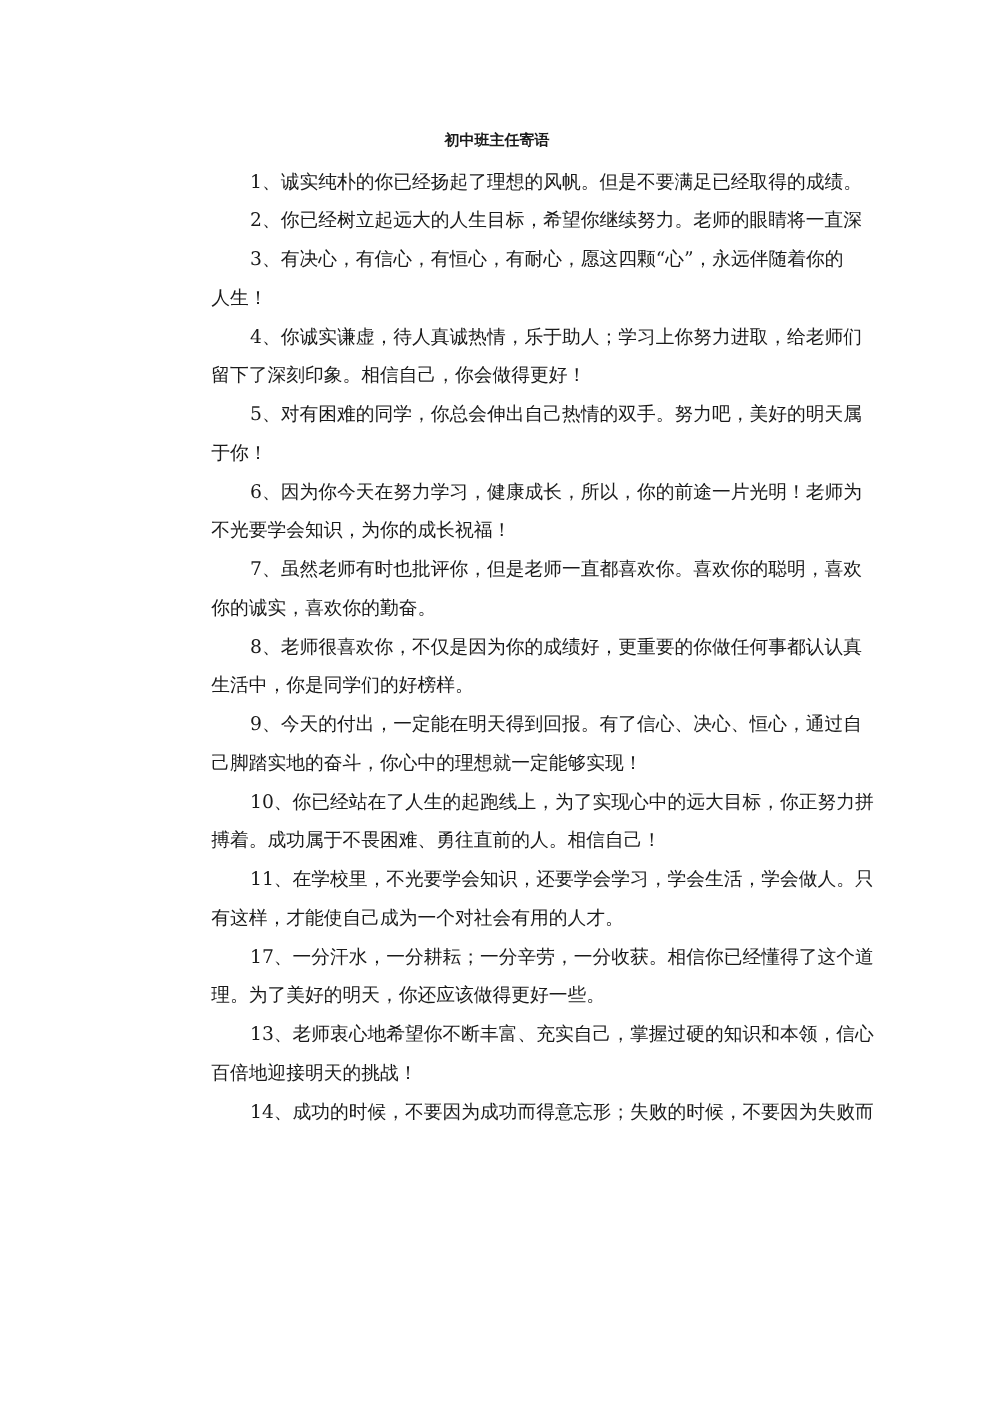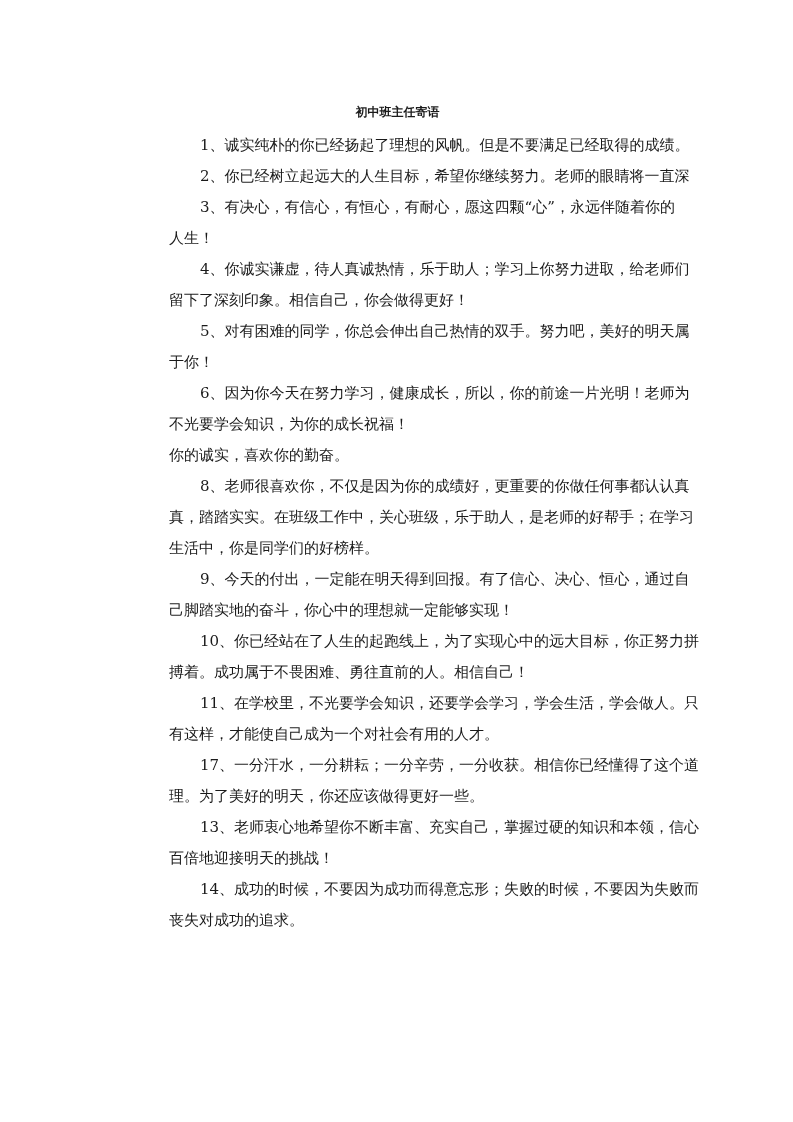--- a/index.html
+++ b/index.html
@@ -35,25 +35,25 @@
   </div>
   <div class="para">
     <span class="line first">5、对有困难的同学，你总会伸出自己热情的双手。努力吧，美好的明天属</span>
     <span class="line last">于你！</span>
   </div>
   <div class="para">
     <span class="line first">6、因为你今天在努力学习，健康成长，所以，你的前途一片光明！老师为</span>
     <span class="line last">不光要学会知识，为你的成长祝福！</span>
   </div>
   <div class="para">
+    <span class="line first">7、虽然老师有时也批评你，但是老师一直都喜欢你。喜欢你的聪明，喜欢</span>
     <span class="line last">你的诚实，喜欢你的勤奋。</span>
   </div>
   <div class="para">
     <span class="line first">8、老师很喜欢你，不仅是因为你的成绩好，更重要的你做任何事都认认真</span>
-    <span class="line">真，踏踏实实。在班级工作中，关心班级，乐于助人，是老师的好帮手；在学习</span>
     <span class="line last">生活中，你是同学们的好榜样。</span>
   </div>
   <div class="para">
     <span class="line first">9、今天的付出，一定能在明天得到回报。有了信心、决心、恒心，通过自</span>
     <span class="line last">己脚踏实地的奋斗，你心中的理想就一定能够实现！</span>
   </div>
   <div class="para">
     <span class="line first">10、你已经站在了人生的起跑线上，为了实现心中的远大目标，你正努力拼</span>
     <span class="line last">搏着。成功属于不畏困难、勇往直前的人。相信自己！</span>
   </div>
@@ -64,15 +64,14 @@
   <div class="para">
     <span class="line first">17、一分汗水，一分耕耘；一分辛劳，一分收获。相信你已经懂得了这个道</span>
     <span class="line last">理。为了美好的明天，你还应该做得更好一些。</span>
   </div>
   <div class="para">
     <span class="line first">13、老师衷心地希望你不断丰富、充实自己，掌握过硬的知识和本领，信心</span>
     <span class="line last">百倍地迎接明天的挑战！</span>
   </div>
   <div class="para">
     <span class="line first">14、成功的时候，不要因为成功而得意忘形；失败的时候，不要因为失败而</span>
-    <span class="line last">丧失对成功的追求。</span>
   </div>
 </div>
 
 </body></html>

